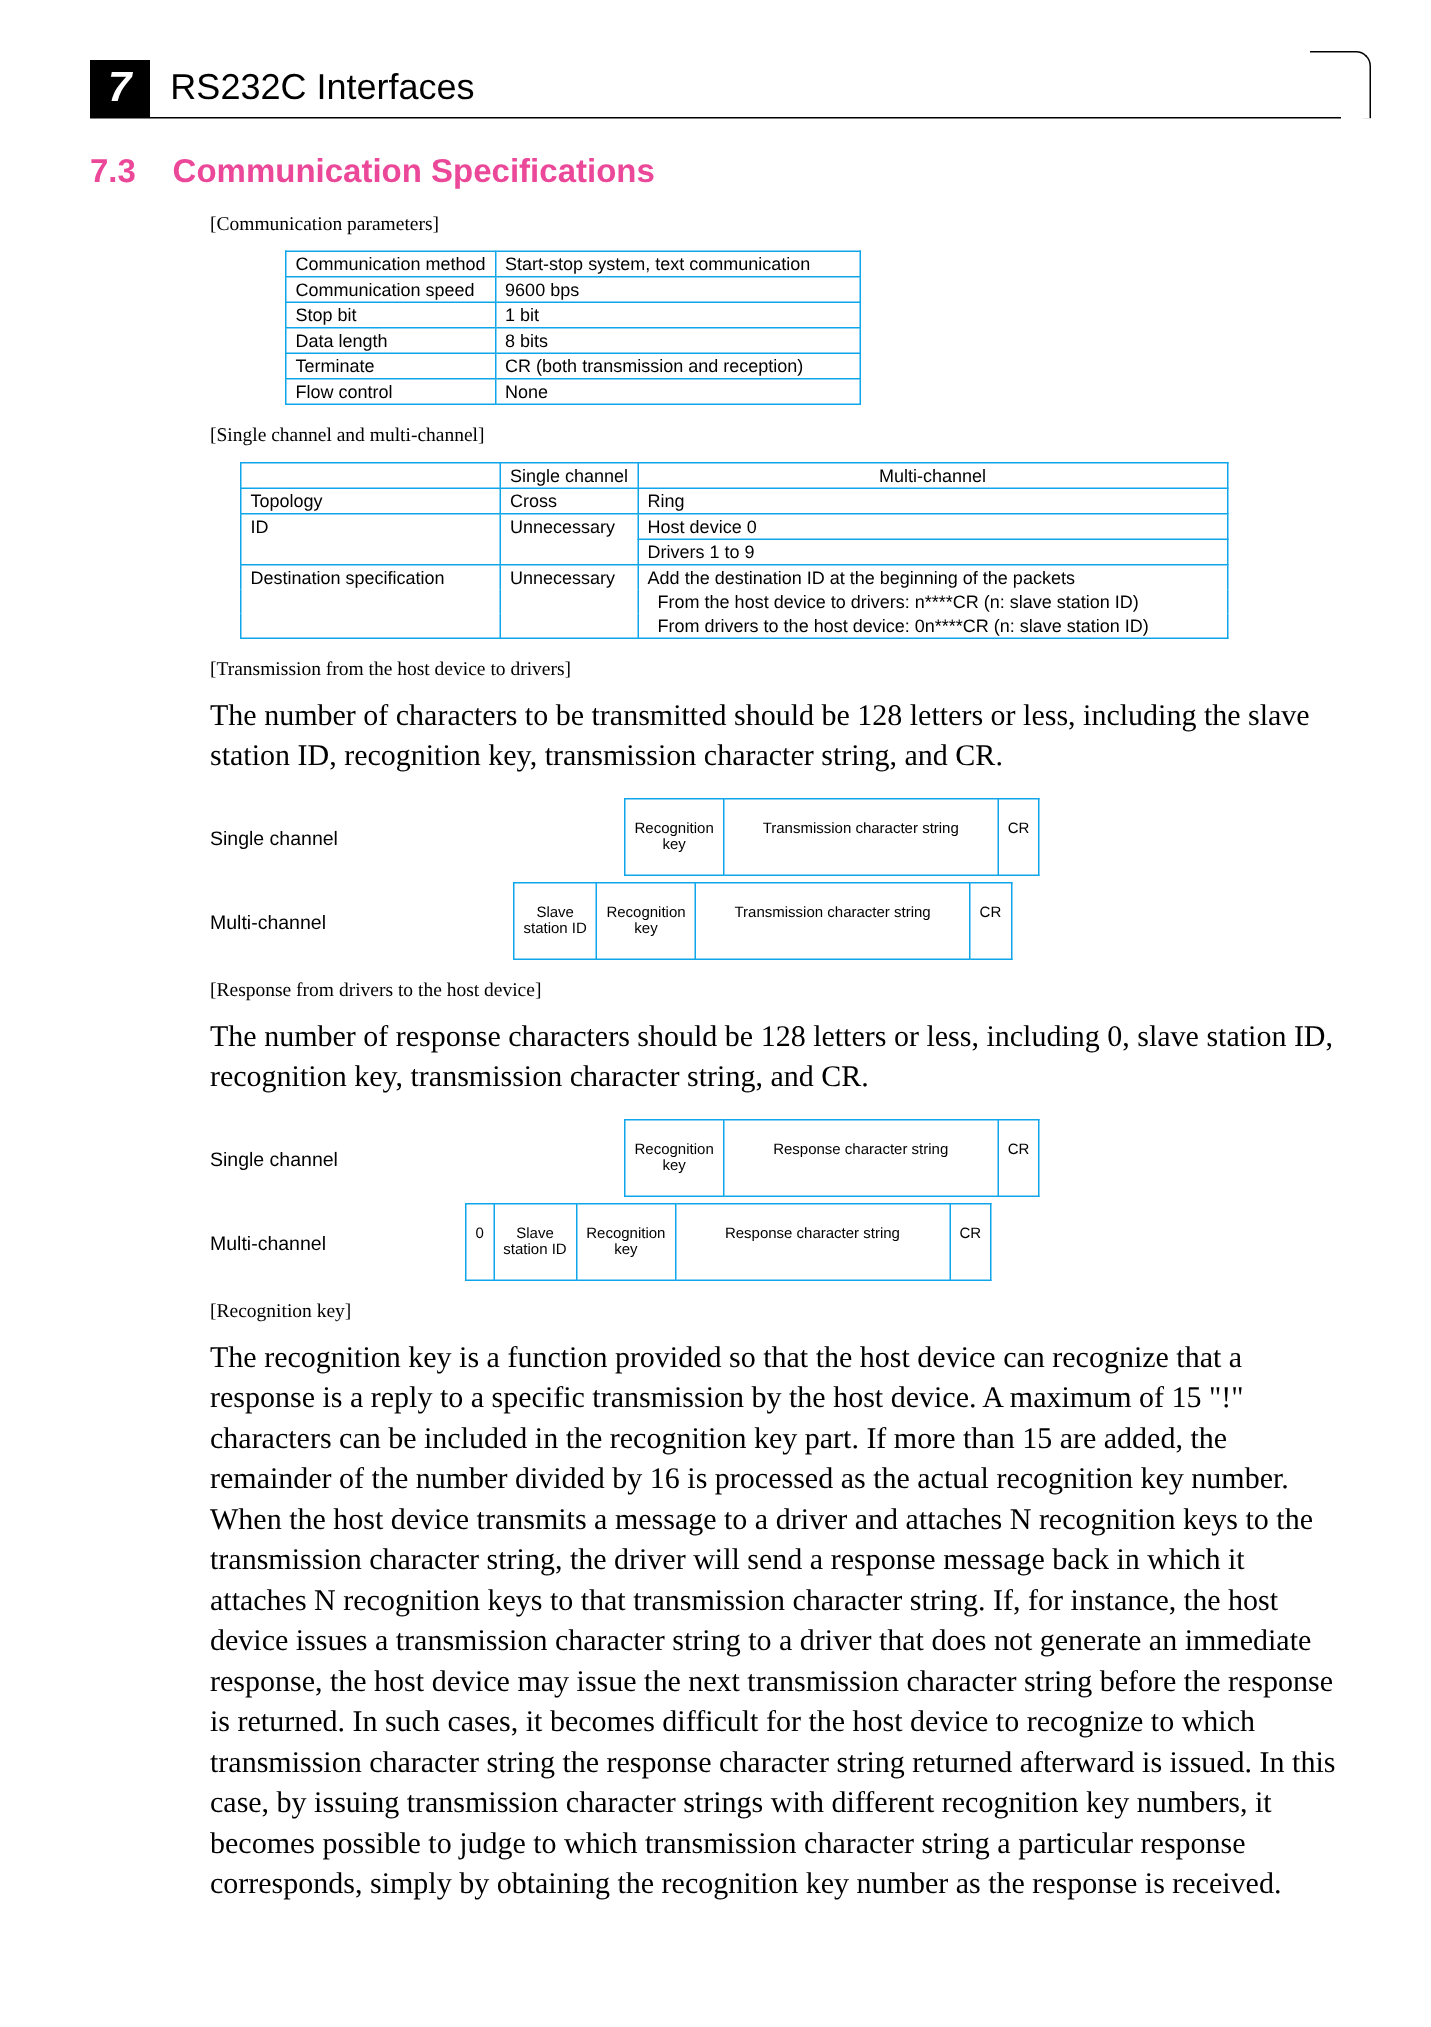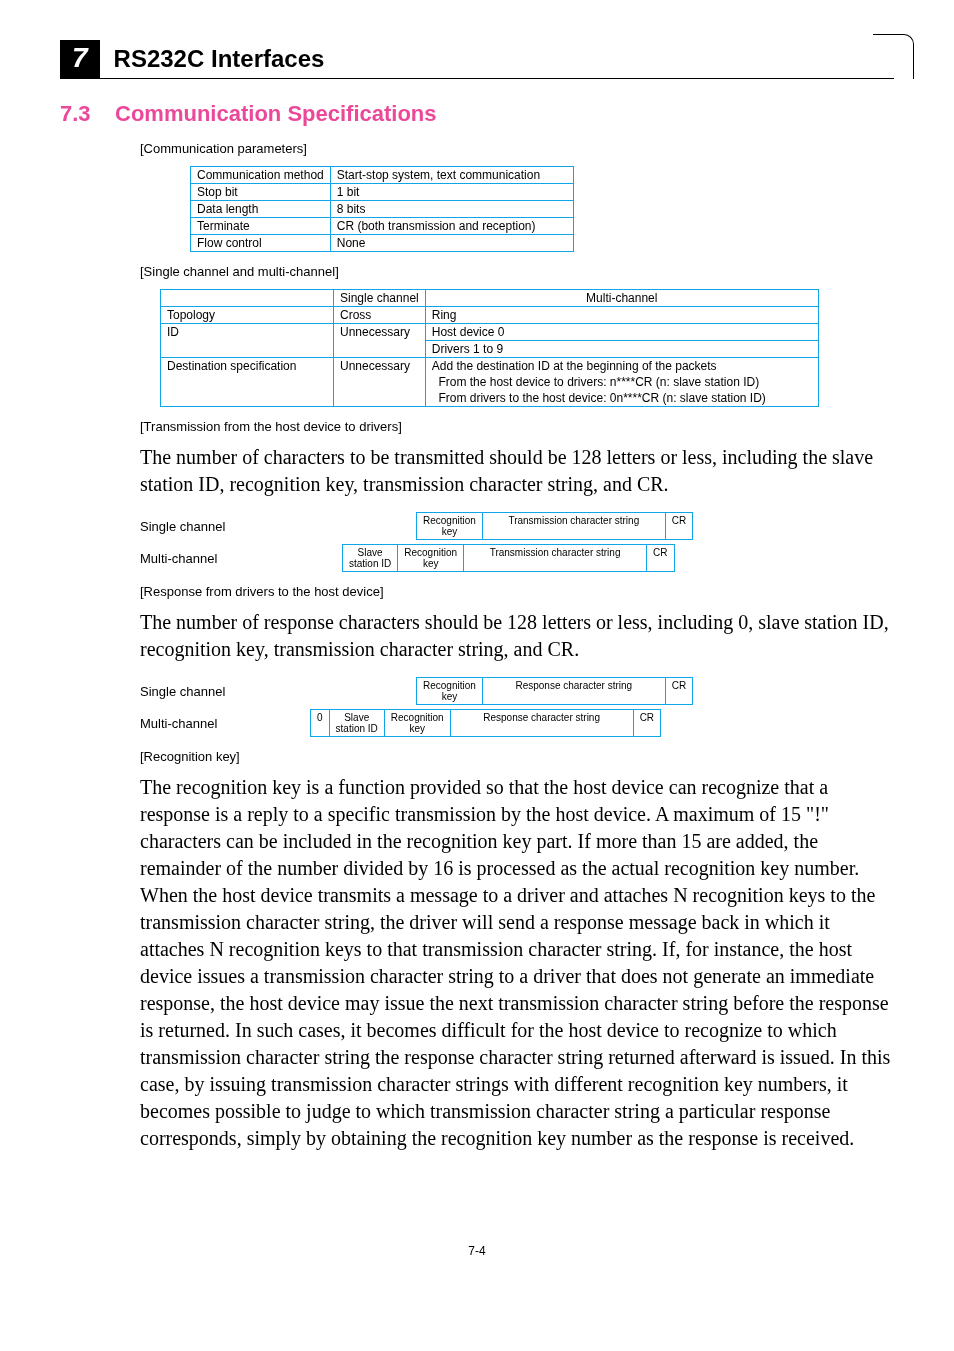--- a/index.html
+++ b/index.html
@@ -33,30 +33,31 @@
     background: #000;
     color: #fff;
     font-size: 28px;
     font-weight: bold;
     padding: 2px 12px 4px 12px;
     font-style: italic;
     margin-right: 14px;
   }
   .chapter-title {
     font-size: 24px;
-    font-weight: bold;
+    font-weight: normal;
   }
   .section-title {
     font-size: 22px;
     font-weight: bold;
     color: #ec4899;
     margin: 10px 0 14px 0;
   }
   .sub-head {
     margin: 12px 0 10px 80px;
+    font-family: Liberation Serif, serif;
   }
   .body-para {
     margin: 8px 0 14px 80px;
     font-family: "Times New Roman", serif;
     font-size: 20px;
     line-height: 1.35;
   }
   table {
     border-collapse: collapse;
     font-size: 12px;
@@ -73,21 +74,21 @@
     display: flex;
     align-items: center;
     margin: 4px 0 4px 80px;
   }
   .packet-label {
     width: 170px;
   }
   .packet-table td {
     text-align: center;
     font-size: 10px;
-    padding: 2px 6px;
+    padding: 14px 6px;
     white-space: nowrap;
   }
   .cell-wide { min-width: 170px; margin-top: 18px; }
   .page-num {
     text-align: center;
     margin-top: 92px;
     font-size: 12px;
   }
   .placeholder-cell { border: none !important; width: 20px; }
   .placeholder-cell2 { border: none !important; width: 62px; }
@@ -104,20 +105,24 @@
   <span>7.3</span>&nbsp;&nbsp;&nbsp;
   <span>Communication Specifications</span>
 </div>
 
 <div class="sub-head">[Communication parameters]</div>
 <table class="tbl-comm">
   <tbody>
       <tr>
         <td>Communication method</td>
         <td style="min-width:230px">Start-stop system, text communication</td>
+      </tr>
+  <tr>
+        <td>Communication speed</td>
+        <td>9600 bps</td>
       </tr>
   <tr>
         <td>Stop bit</td>
         <td>1 bit</td>
       </tr>
   <tr>
         <td>Data length</td>
         <td>8 bits</td>
       </tr>
   <tr>

